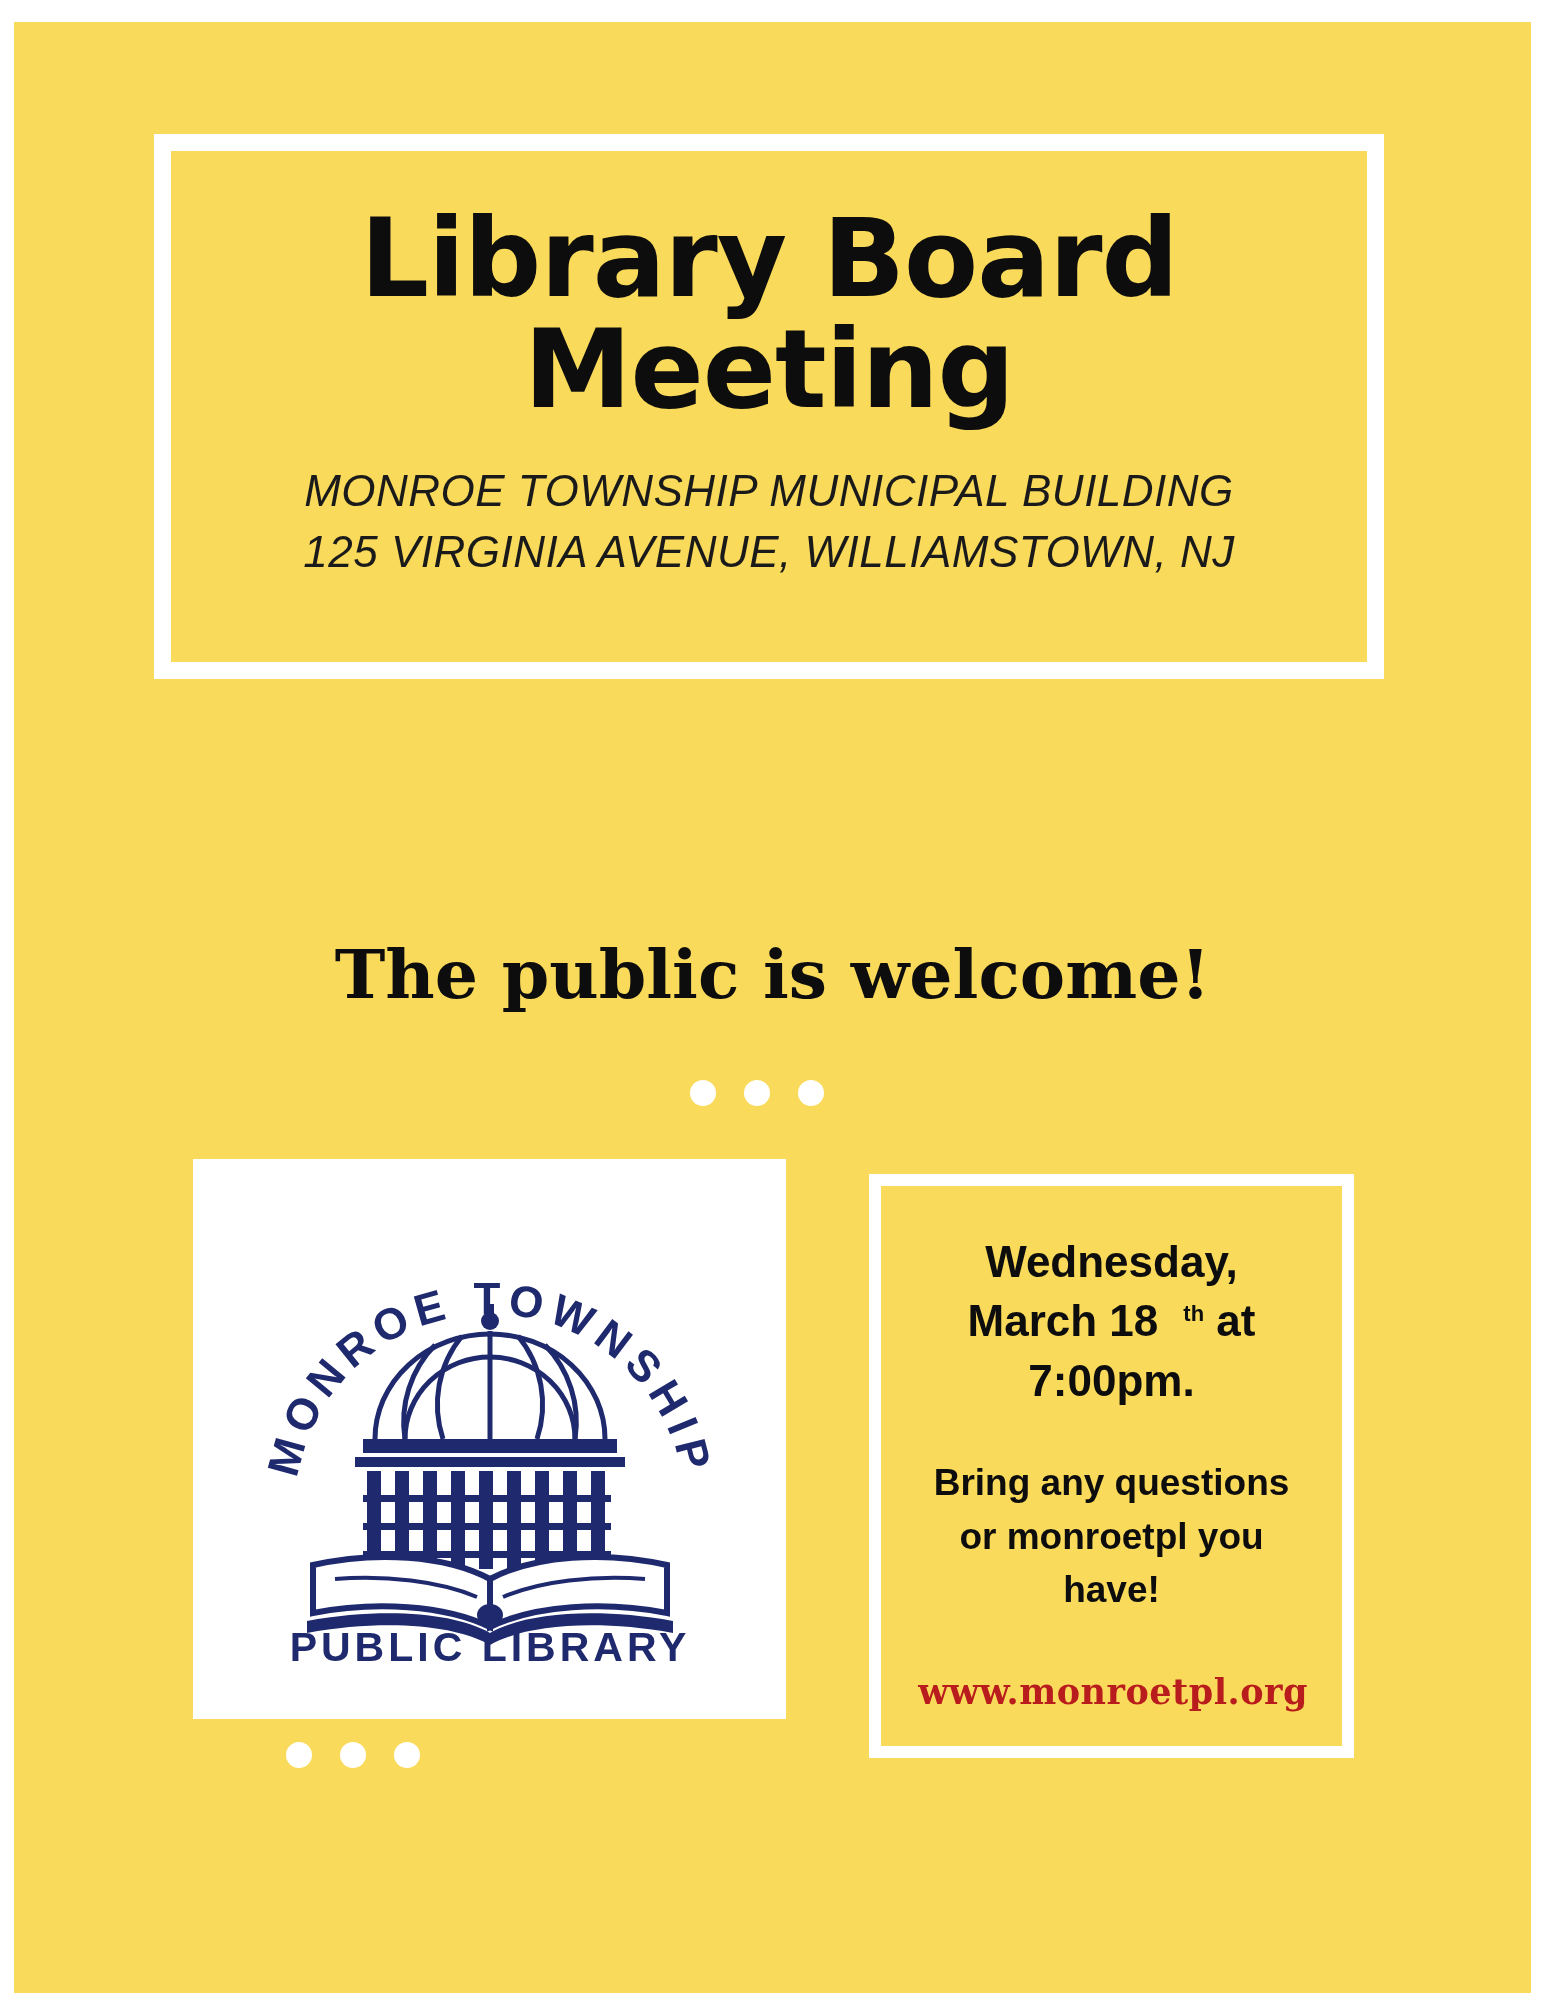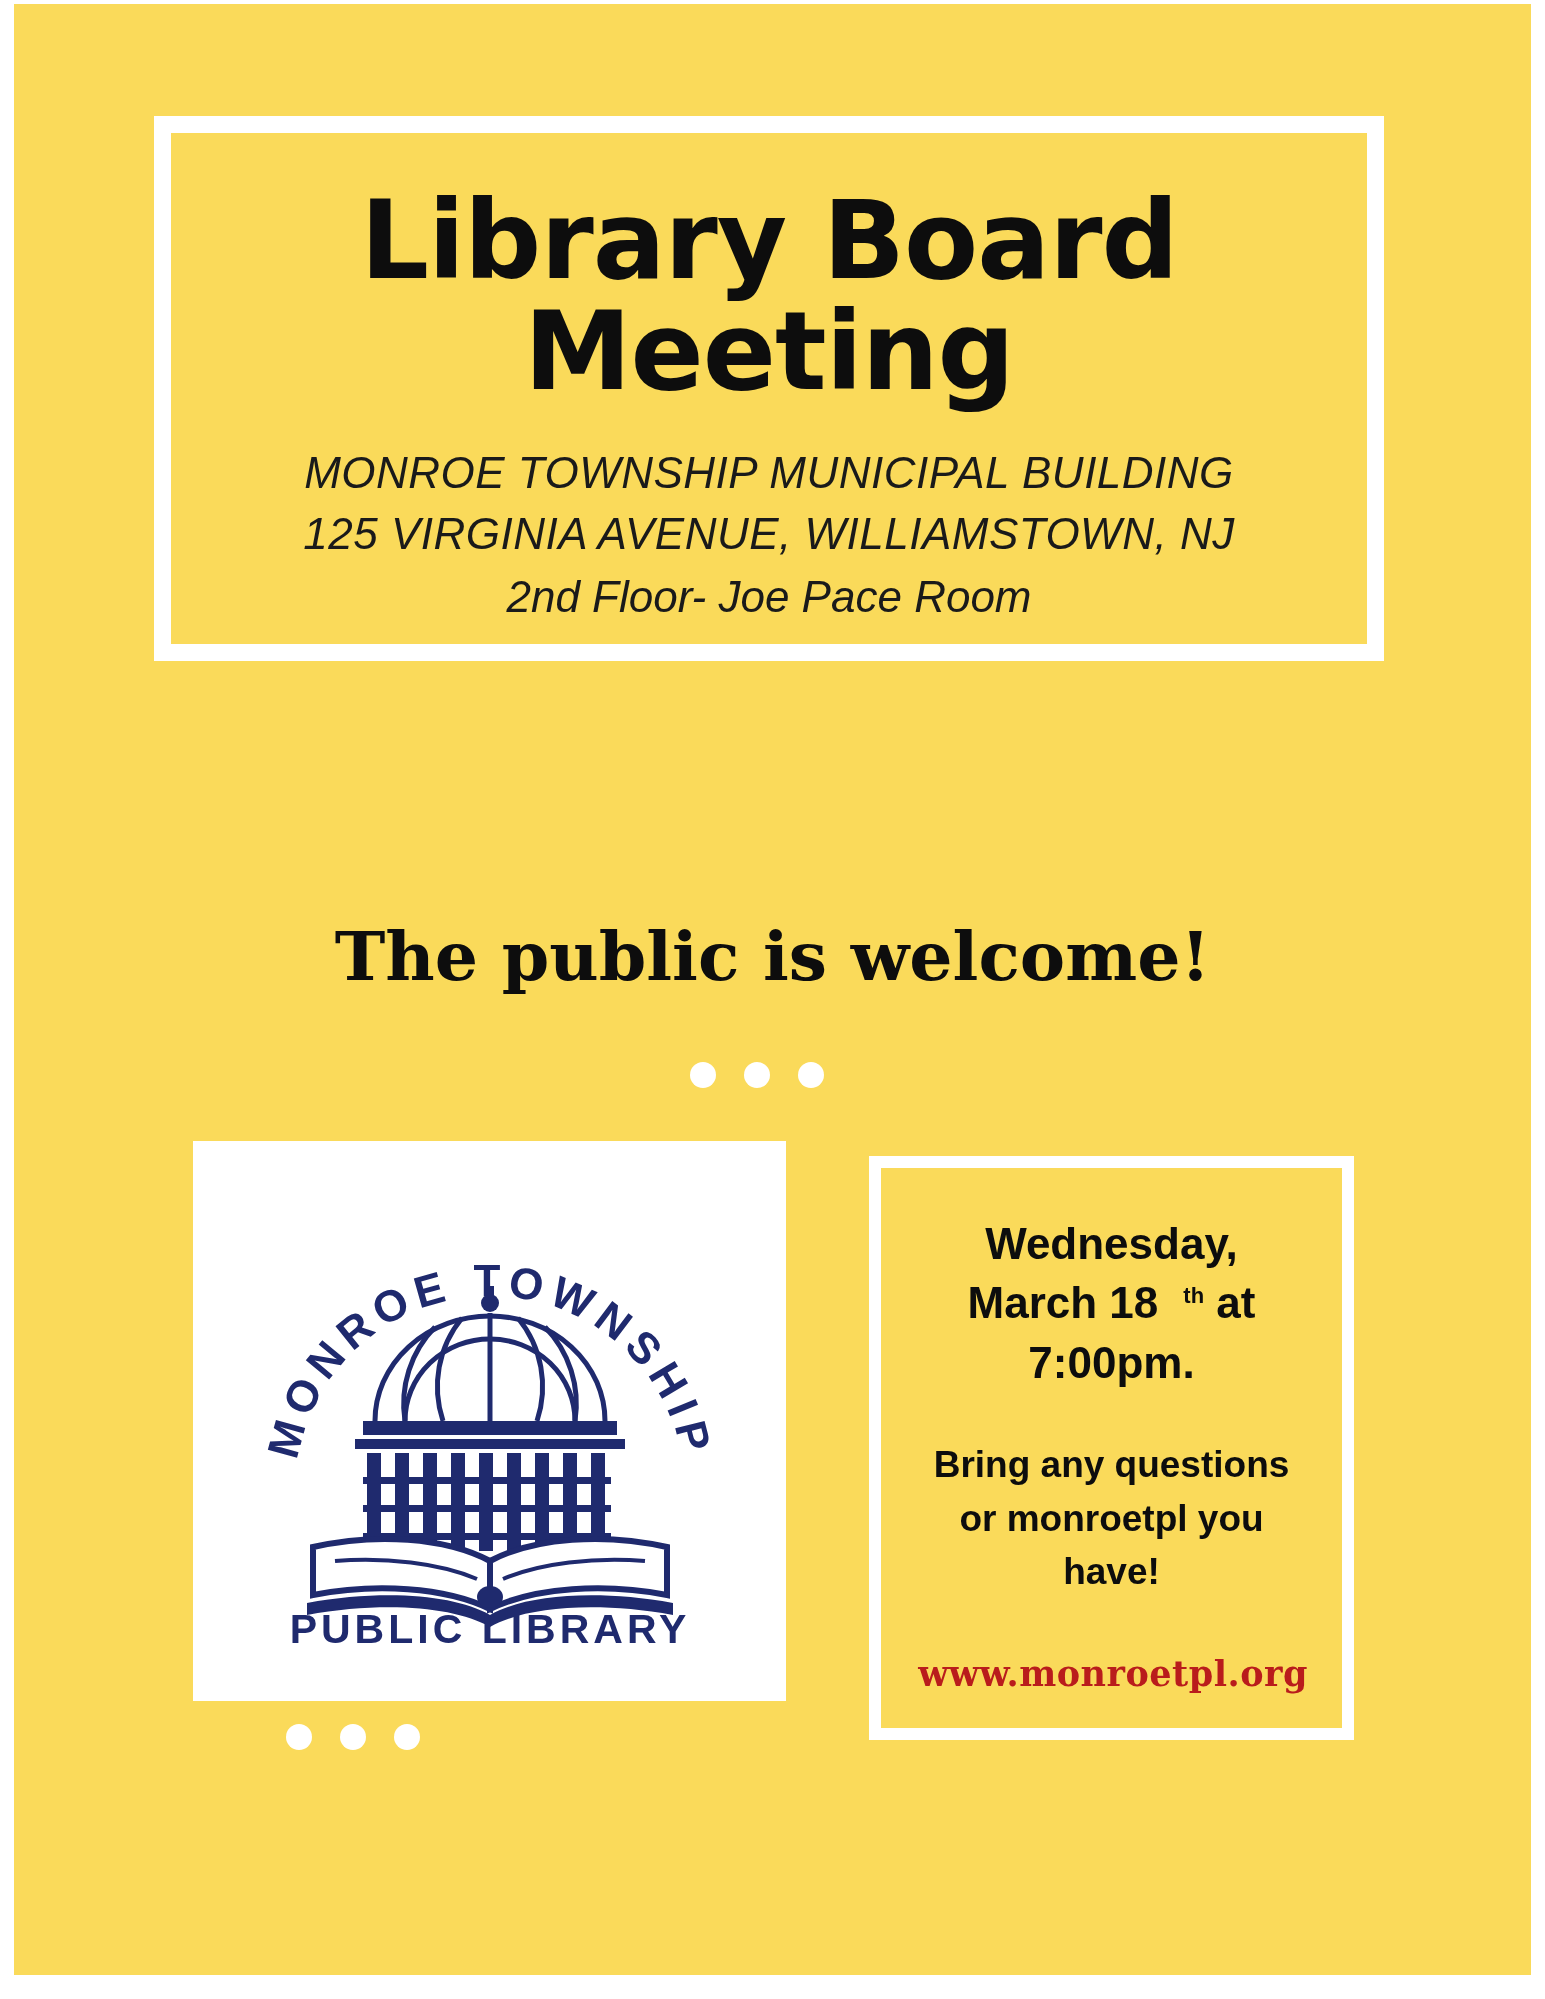--- a/index.html
+++ b/index.html
@@ -14,21 +14,21 @@
   .poster {
     position: relative;
     width: 1545px;
     height: 1999px;
     background: #ffffff;
     overflow: hidden;
   }
   .poster-inner {
     position: absolute;
     left: 14px;
-    top: 4px;
+    top: 22px;
     width: 1517px;
     height: 1971px;
     background: #fada5a;
   }
 
   
   .header-frame {
     position: absolute;
     left: 140px;
     top: 112px;
@@ -158,21 +158,20 @@
   <div class="poster-inner">
 
     <div class="header-frame">
       <h1 class="title">
         <span>Library Board</span><br>
         <span>Meeting</span>
       </h1>
       <p class="addr">
         <span>MONROE TOWNSHIP MUNICIPAL BUILDING</span><br>
         <span>125 VIRGINIA AVENUE, WILLIAMSTOWN, NJ</span>
-        <span class="room">2nd Floor- Joe Pace Room</span>
       </p>
     </div>
 
     <div class="tagline">The public is welcome!</div>
 
     <div class="dots dots-top">
       <span class="dot"></span>
       <span class="dot"></span>
       <span class="dot"></span>
     </div>

